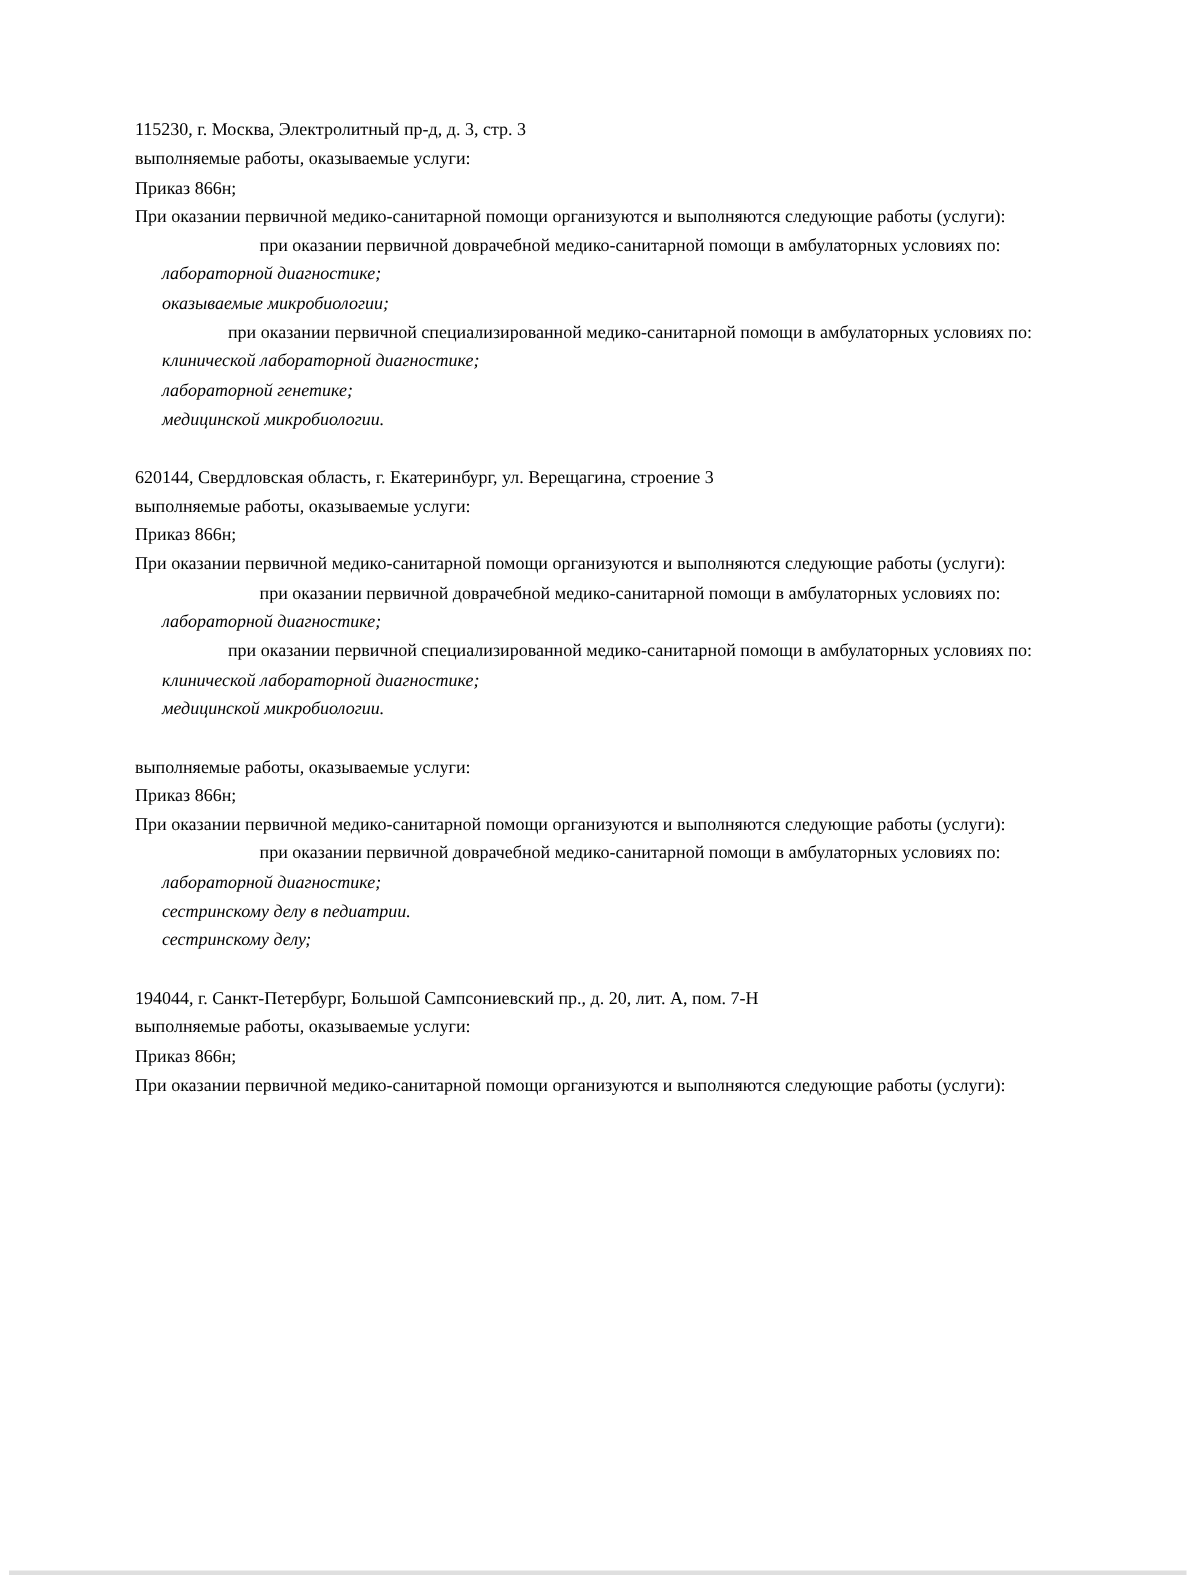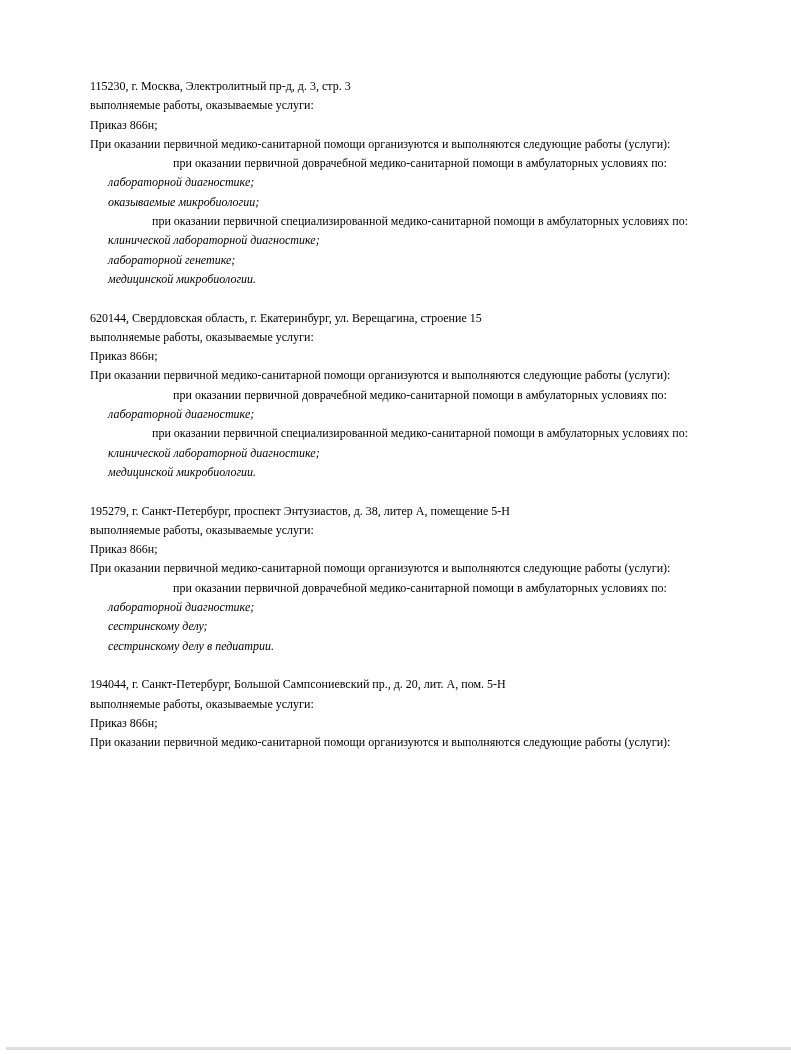--- a/index.html
+++ b/index.html
@@ -56,52 +56,51 @@
   <div class="para indent1">при оказании первичной специализированной медико-санитарной помощи в амбулаторных условиях по:</div>
 
   <div class="line indent2">клинической лабораторной диагностике;</div>
 
   <div class="line indent2">лабораторной генетике;</div>
 
   <div class="line indent2">медицинской микробиологии.</div>
 </article>
 
   <article class="block">
-    <div class="line">620144, Свердловская область, г. Екатеринбург, ул. Верещагина, строение 15</div>
+    <div class="line">620144, Свердловская область, г. Екатеринбург, ул. Верещагина, строение 3</div>
     <div class="line">выполняемые работы, оказываемые услуги:</div>
     <div class="line">Приказ 866н;</div>
     <div class="para">При оказании первичной медико-санитарной помощи организуются и выполняются следующие работы (услуги):</div>
 
   <div class="para indent1">при оказании первичной доврачебной медико-санитарной помощи в амбулаторных условиях по:</div>
 
   <div class="line indent2">лабораторной диагностике;</div>
 
   <div class="para indent1">при оказании первичной специализированной медико-санитарной помощи в амбулаторных условиях по:</div>
 
   <div class="line indent2">клинической лабораторной диагностике;</div>
 
   <div class="line indent2">медицинской микробиологии.</div>
 </article>
 
   <article class="block">
-    <div class="line">195279, г. Санкт-Петербург, проспект Энтузиастов, д. 38, литер А, помещение 5-Н</div>
     <div class="line">выполняемые работы, оказываемые услуги:</div>
     <div class="line">Приказ 866н;</div>
     <div class="para">При оказании первичной медико-санитарной помощи организуются и выполняются следующие работы (услуги):</div>
 
   <div class="para indent1">при оказании первичной доврачебной медико-санитарной помощи в амбулаторных условиях по:</div>
 
   <div class="line indent2">лабораторной диагностике;</div>
 
+  <div class="line indent2">сестринскому делу в педиатрии.</div>
+
   <div class="line indent2">сестринскому делу;</div>
-
-  <div class="line indent2">сестринскому делу в педиатрии.</div>
 </article>
 
   <article class="block">
-    <div class="line">194044, г. Санкт-Петербург, Большой Сампсониевский пр., д. 20, лит. А, пом. 5-Н</div>
+    <div class="line">194044, г. Санкт-Петербург, Большой Сампсониевский пр., д. 20, лит. А, пом. 7-Н</div>
     <div class="line">выполняемые работы, оказываемые услуги:</div>
     <div class="line">Приказ 866н;</div>
     <div class="para">При оказании первичной медико-санитарной помощи организуются и выполняются следующие работы (услуги):</div>
   </article>
 </div>
   <div class="bottom-divider"></div>
 </main>
 
 </body></html>

